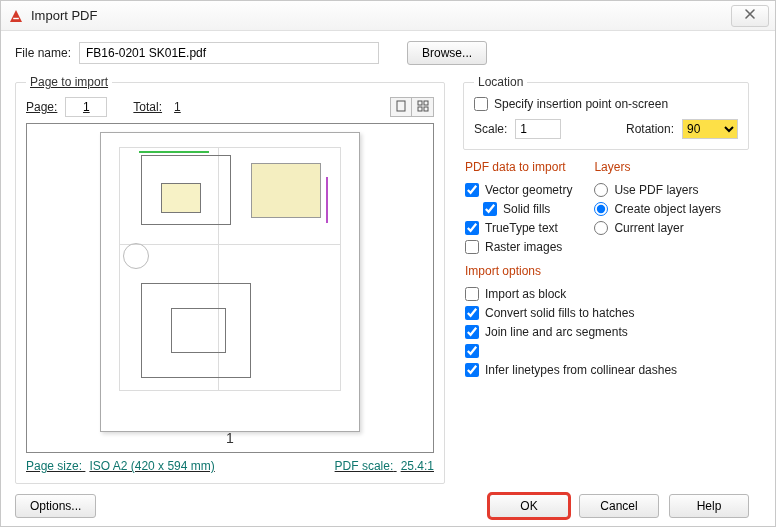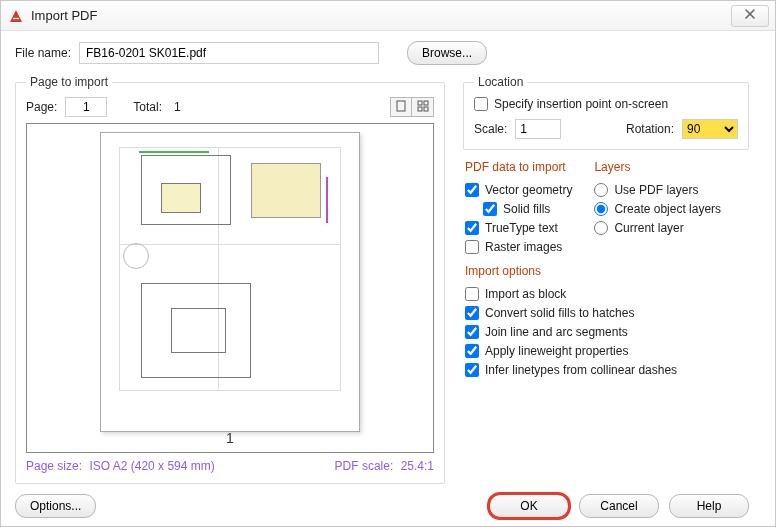--- a/index.html
+++ b/index.html
@@ -65,21 +65,21 @@
     font-family: inherit;
     font-size: 12px;
     background:#fff;
   }
   .btn {
     height: 24px;
     min-width: 80px;
     padding: 0 14px;
     border: 1px solid #b8b8b8;
     background: linear-gradient(#fdfdfd,#e9e9e9);
-    border-radius: 11px;
+    border-radius: 3px;
     font-family: inherit;
     font-size: 12px;
     cursor: pointer;
   }
 
   .main-columns {
     flex: 1;
     display: flex;
     gap: 18px;
   }
@@ -154,21 +154,21 @@
   .pp-e { left:70px; top:175px; width:55px; height:45px; }
   .pp-line1 { position:absolute; left:38px; top:18px; width:70px; height:2px; background:#3bbf4a; }
   .pp-line2 { position:absolute; left:225px; top:44px; width:2px; height:46px; background:#b94fc8; }
   .pp-circle { position:absolute; left:22px; top:110px; width:26px; height:26px; border:1px solid #bbb; border-radius:50%; }
   .preview-page-num {
     position:absolute; left:0; right:0; bottom:6px;
     text-align:center; font-size:14px; color:#333;
   }
   .preview-footer {
     display:flex; justify-content:space-between;
-    margin-top:6px; font-size:12px; color:#8b5cf6;
+    margin-top:6px; font-size:12px; color:#0f766e;
   }
 
   .loc-row {
     display:flex; align-items:center; gap:8px; margin-top:8px;
   }
   .loc-input {
     width:46px; height:20px; border:1px solid #cfcfcf;
     font-family:inherit; font-size:12px; padding:0 4px;
   }
   .rot-select {
@@ -226,21 +226,21 @@
     <div class="file-row">
       <label>File name:</label>
       <input class="file-input" type="text" value="FB16-0201 SK01E.pdf" style="">
       <span style="flex:0 0 12px"></span>
       <button class="btn">Browse...</button>
     </div>
 
     <div class="main-columns">
 
       <div class="col-left">
-        <fieldset class="group" style="flex:1; display:flex; flex-direction:column;">
+        <fieldset class="group" style="flex:1; display:flex; flex-direction:column;text-decoration:underline;">
           <legend>Page to import</legend>
 
           <div class="page-row">
             <span>Page:</span>
             <input class="page-input" type="text" value="1" style="">
             <span style="width:10px"></span>
             <span>Total:</span>
             <span style="margin-left:4px;">1</span>
             <span style="flex:1"></span>
             <div class="view-toggle">
@@ -357,21 +357,20 @@
           <label>
             <input type="checkbox" checked="" style="">
             <span>Convert solid fills to hatches</span>
           </label>
           <label>
             <input type="checkbox" checked="" style="">
             <span>Join line and arc segments</span>
           </label>
           <label>
             <input type="checkbox" checked="" style="">
-            <span>Apply lineweight properties</span>
           </label>
           <label>
             <input type="checkbox" checked="" style="">
             <span>Infer linetypes from collinear dashes</span>
           </label>
         </div>
 
       </div>
     </div>
 

